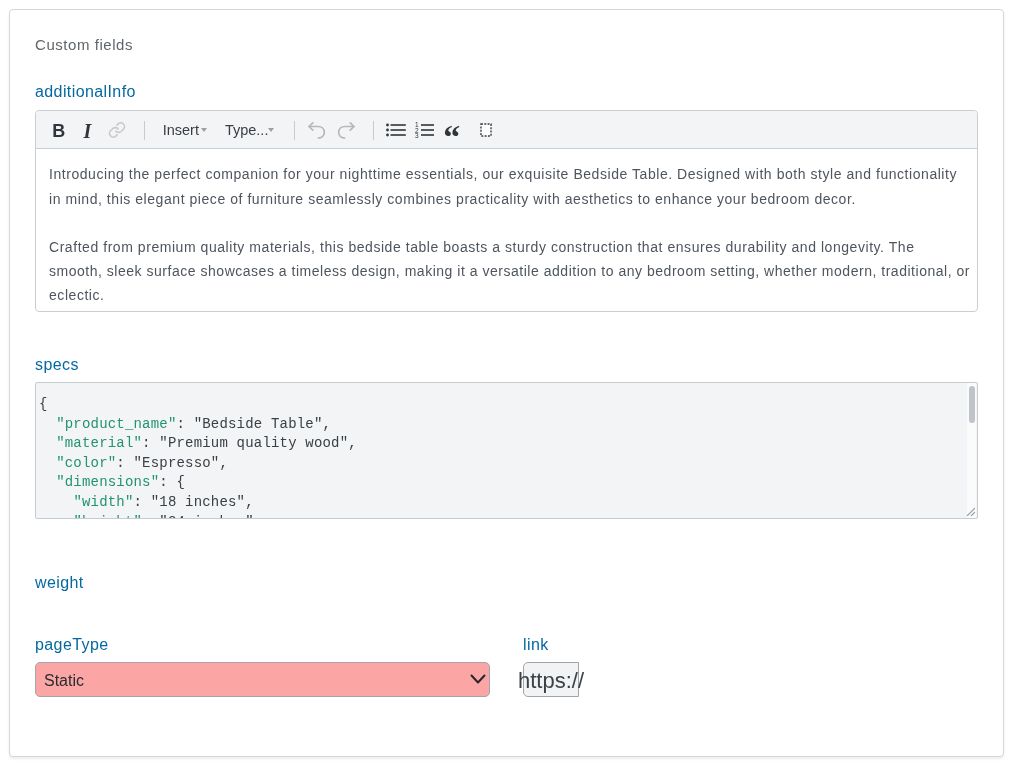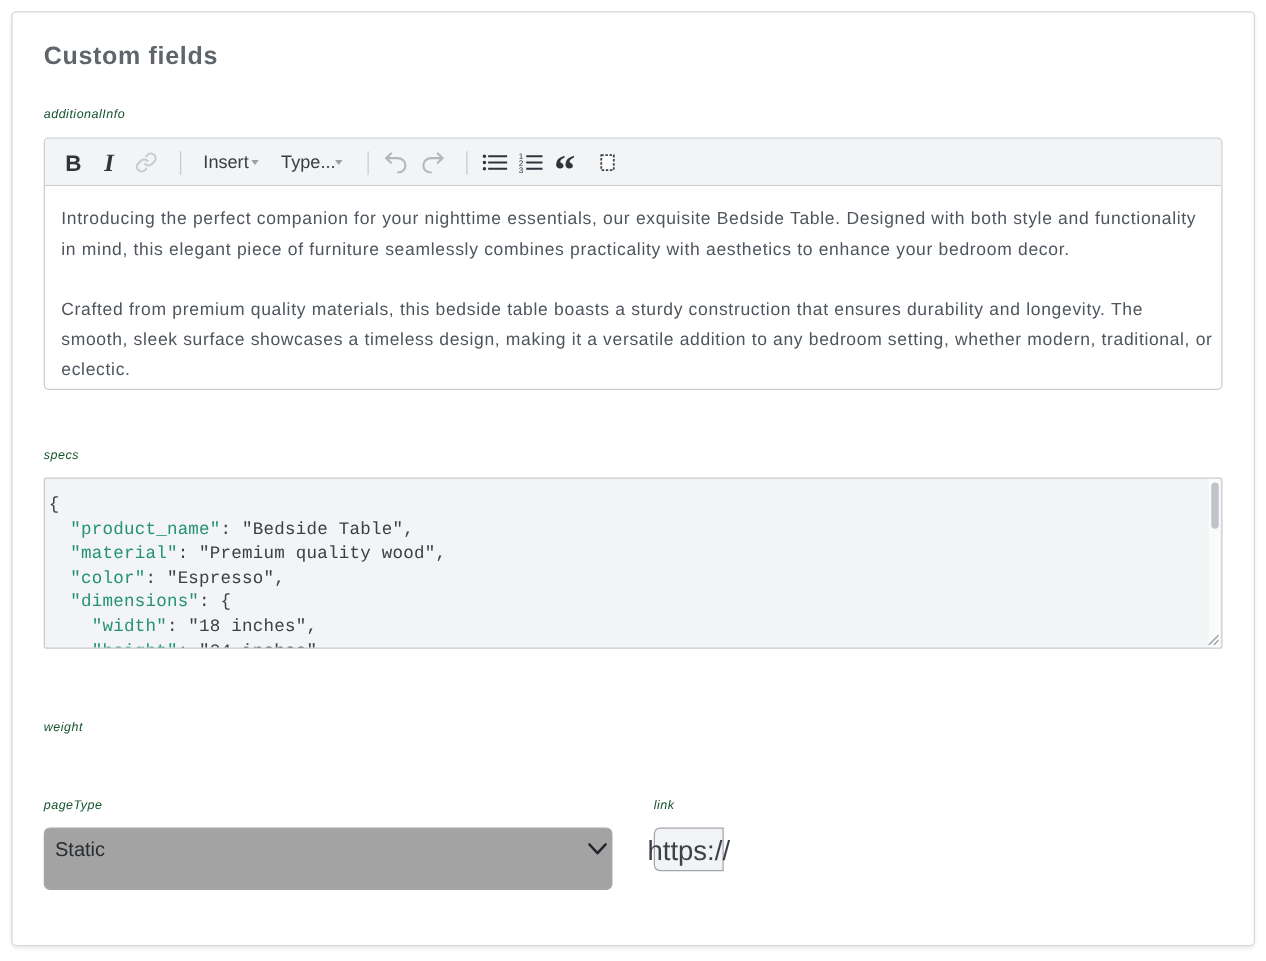--- a/index.html
+++ b/index.html
@@ -8,25 +8,25 @@
   font-family: "Liberation Sans", sans-serif;
   width: 1013px; height: 769px; position: relative; overflow: hidden;
 }
 .card {
   position: absolute; left: 9px; top: 8.5px; width: 995px; height: 748.5px;
   background: #fff; border: 1px solid #d7d7d7; border-radius: 4px;
   box-shadow: 0 2px 3px rgba(0,0,0,0.07);
   padding: 0 25px;
 }
 h2.heading {
-  margin-top: 23px; font-size: 20px; font-weight: 700; color: #60656b;
+  margin-top: 23px; font-size: 15px; font-weight: 400; color: #60656b;
   line-height: 24px; letter-spacing: 0.55px;
 }
 label.flabel {
-  display: block; font-size: 10px; color: #14532d; line-height: 20px; letter-spacing: 0.4px; font-style: italic;
+  display: block; font-size: 16px; color: #0369a1; line-height: 20px; letter-spacing: 0.4px;
 }
 
 .lbl-add { margin-top: 25.5px; margin-bottom: 7.5px; }
 .editor { border: 1px solid #c9ced3; border-radius: 4px; background: #fff; }
 .toolbar {
   height: 38px; background: #f3f4f5; border-bottom: 1px solid #c9ced3;
   border-radius: 4px 4px 0 0; position: relative;
 }
 .tb { position: absolute; top: 0; height: 38px; display: flex; align-items: center; justify-content: center; }
 .tdiv { position: absolute; width: 1px; height: 19px; top: 10px; background: #c7cbcf; }
@@ -63,22 +63,22 @@
 .inp-l { border-radius: 5px 0 0 5px; border-right: none; }
 .inp-r { border-radius: 0 5px 5px 0; border-left: none; }
 .addon {
   display: flex; align-items: center; justify-content: center;
   background: #f1f3f4; border: 1px solid #a2a6ab; color: #3c4148;
 }
 .suffix { width: 16px; border-radius: 0 5px 5px 0; font-size: 15.5px; padding-top: 4px; }
 .prefix-sm { width: 16px; border-radius: 5px 0 0 5px; font-size: 15.5px; padding-top: 4px; }
 .prefix-lg { width: 56px; border-radius: 5px 0 0 5px; font-size: 22px; padding-top: 2.5px; }
 .selectbox {
-  position: relative; height: 50px; border: 1px solid #a2a6ab; border-radius: 5px;
-  background: #a3a3a3; font-size: 16px; color: #272c31; line-height: 35.5px; padding-left: 8px;
+  position: relative; height: 35px; border: 1px solid #a2a6ab; border-radius: 5px;
+  background: #fca5a5; font-size: 16px; color: #272c31; line-height: 35.5px; padding-left: 8px;
 }
 .selectbox svg { position: absolute; right: 3px; top: 10.5px; }
 </style>
 </head>
 <body>
 <div class="card">
   <h2 class="heading">Custom fields</h2>
 
   <label class="flabel lbl-add">additionalInfo</label>
   <div class="editor">

